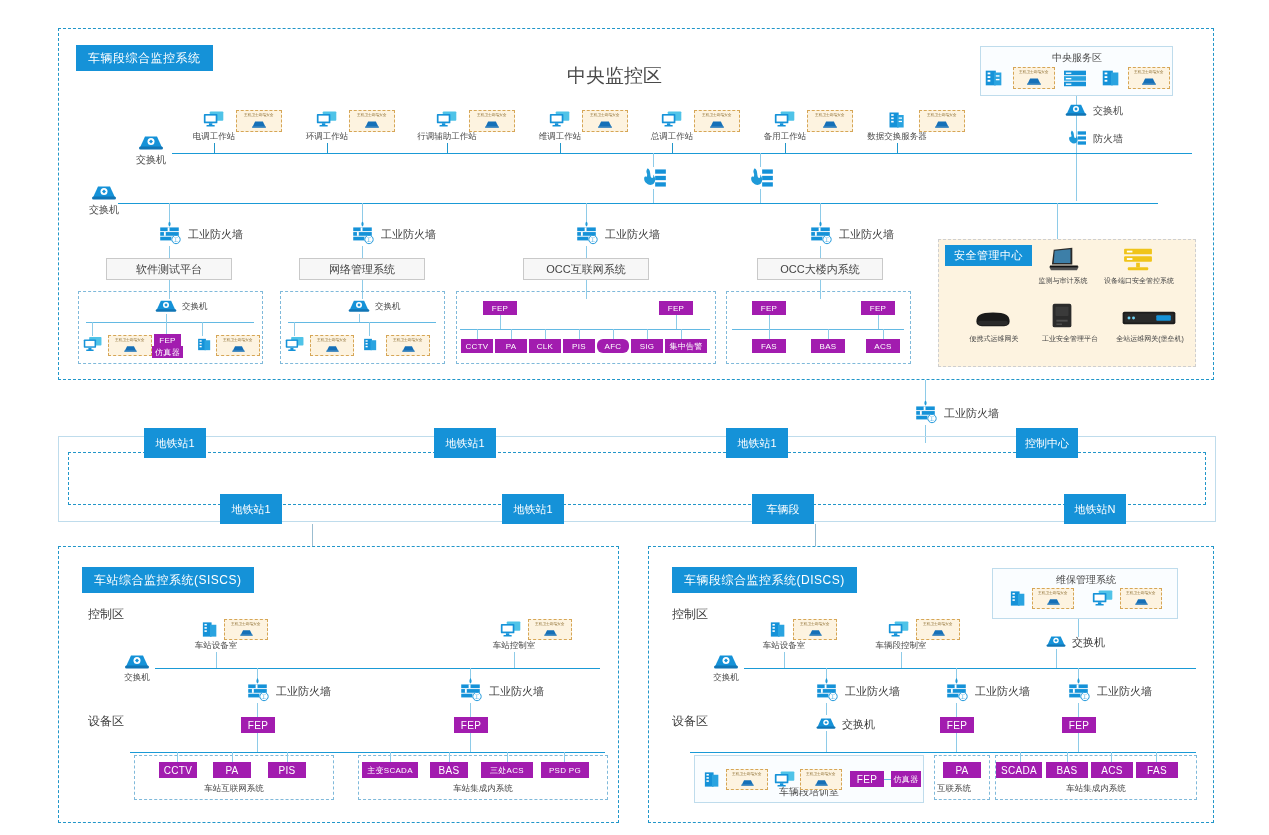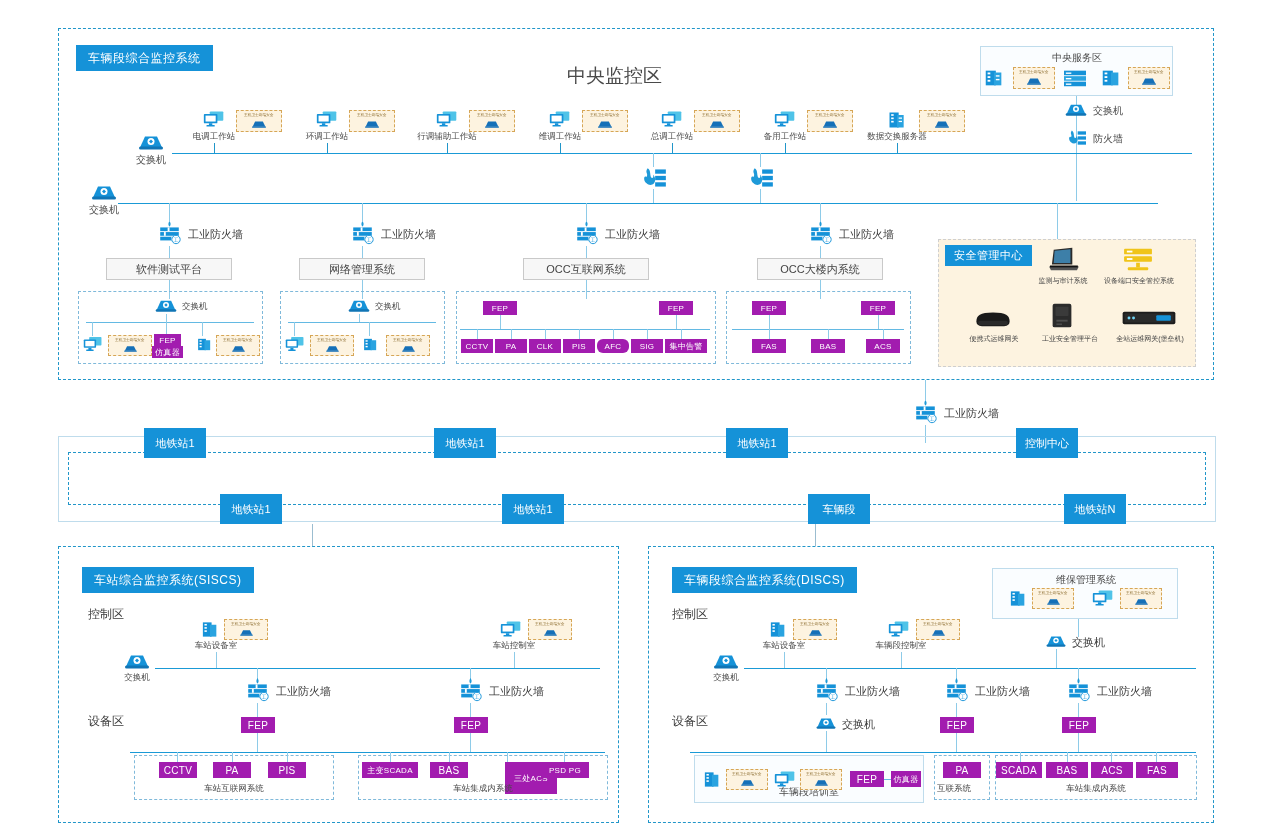--- a/index.html
+++ b/index.html
@@ -570,21 +570,21 @@
 <div class="subsolid" style="left:58px; top:436px; width:1158px; height:86px;"></div>
 <div class="dash-box" style="left:68px; top:452px; width:1138px; height:53px;"></div>
 
 <div class="stchip" style="left:144px; top:428px; width:62px; height:30px;">地铁站1</div>
 <div class="stchip" style="left:434px; top:428px; width:62px; height:30px;">地铁站1</div>
 <div class="stchip" style="left:726px; top:428px; width:62px; height:30px;">地铁站1</div>
 <div class="stchip" style="left:1016px; top:428px; width:62px; height:30px;">控制中心</div>
 
 <div class="stchip" style="left:220px; top:494px; width:62px; height:30px;">地铁站1</div>
 <div class="stchip" style="left:502px; top:494px; width:62px; height:30px;">地铁站1</div>
-<div class="stchip" style="left:808px; top:494px; width:62px; height:30px;">车辆段</div>
+<div class="stchip" style="left:752px; top:494px; width:62px; height:30px;">车辆段</div>
 <div class="stchip" style="left:1064px; top:494px; width:62px; height:30px;">地铁站N</div>
 
 <div class="vline grey" style="left:312px; top:524px; height:22px;"></div>
 <div class="vline grey" style="left:815px; top:524px; height:22px;"></div>
 
 <div class="dash-box" style="left:58px; top:546px; width:561px; height:277px;"></div>
 <div class="chip" style="left:82px; top:567px;">车站综合监控系统(SISCS)</div>
 
 <div class="nlabel l" style="left:88px; top:608px; font-size:12px;">控制区</div>
 <div class="nlabel l" style="left:88px; top:715px; font-size:12px;">设备区</div>
@@ -678,21 +678,21 @@
 <div class="tag big" style="left:268px; top:762px; width:38px; height:16px;">PIS</div>
 <div class="nlabel" style="left:179px; top:784px; width:110px;">车站互联网系统</div>
 
 <div class="subdash" style="left:358px; top:755px; width:250px; height:45px;"></div>
 <div class="vline pale" style="left:390px; top:752px; height:10px;"></div>
 <div class="vline pale" style="left:449px; top:752px; height:10px;"></div>
 <div class="vline pale" style="left:507px; top:752px; height:10px;"></div>
 <div class="vline pale" style="left:564px; top:752px; height:10px;"></div>
 <div class="tag big" style="left:362px; top:762px; width:56px; height:16px; font-size:8px;">主变SCADA</div>
 <div class="tag big" style="left:430px; top:762px; width:38px; height:16px;">BAS</div>
-<div class="tag big" style="left:481px; top:762px; width:52px; height:32px; font-size:8px;margin-left:24px;">三处ACS</div>
+<div class="tag big" style="left:481px; top:762px; width:52px; height:16px; font-size:8px;">三处ACS</div>
 <div class="tag big" style="left:541px; top:762px; width:48px; height:16px; font-size:8px;">PSD PG</div>
 <div class="nlabel" style="left:428px; top:784px; width:110px;">车站集成内系统</div>
 
 <div class="dash-box" style="left:648px; top:546px; width:566px; height:277px;"></div>
 <div class="chip" style="left:672px; top:567px;">车辆段综合监控系统(DISCS)</div>
 
 <div class="nlabel l" style="left:672px; top:608px; font-size:12px;">控制区</div>
 <div class="nlabel l" style="left:672px; top:715px; font-size:12px;">设备区</div>
 
 <div class="subsolid" style="left:992px; top:568px; width:186px; height:51px; background:#fafdff;"></div>

